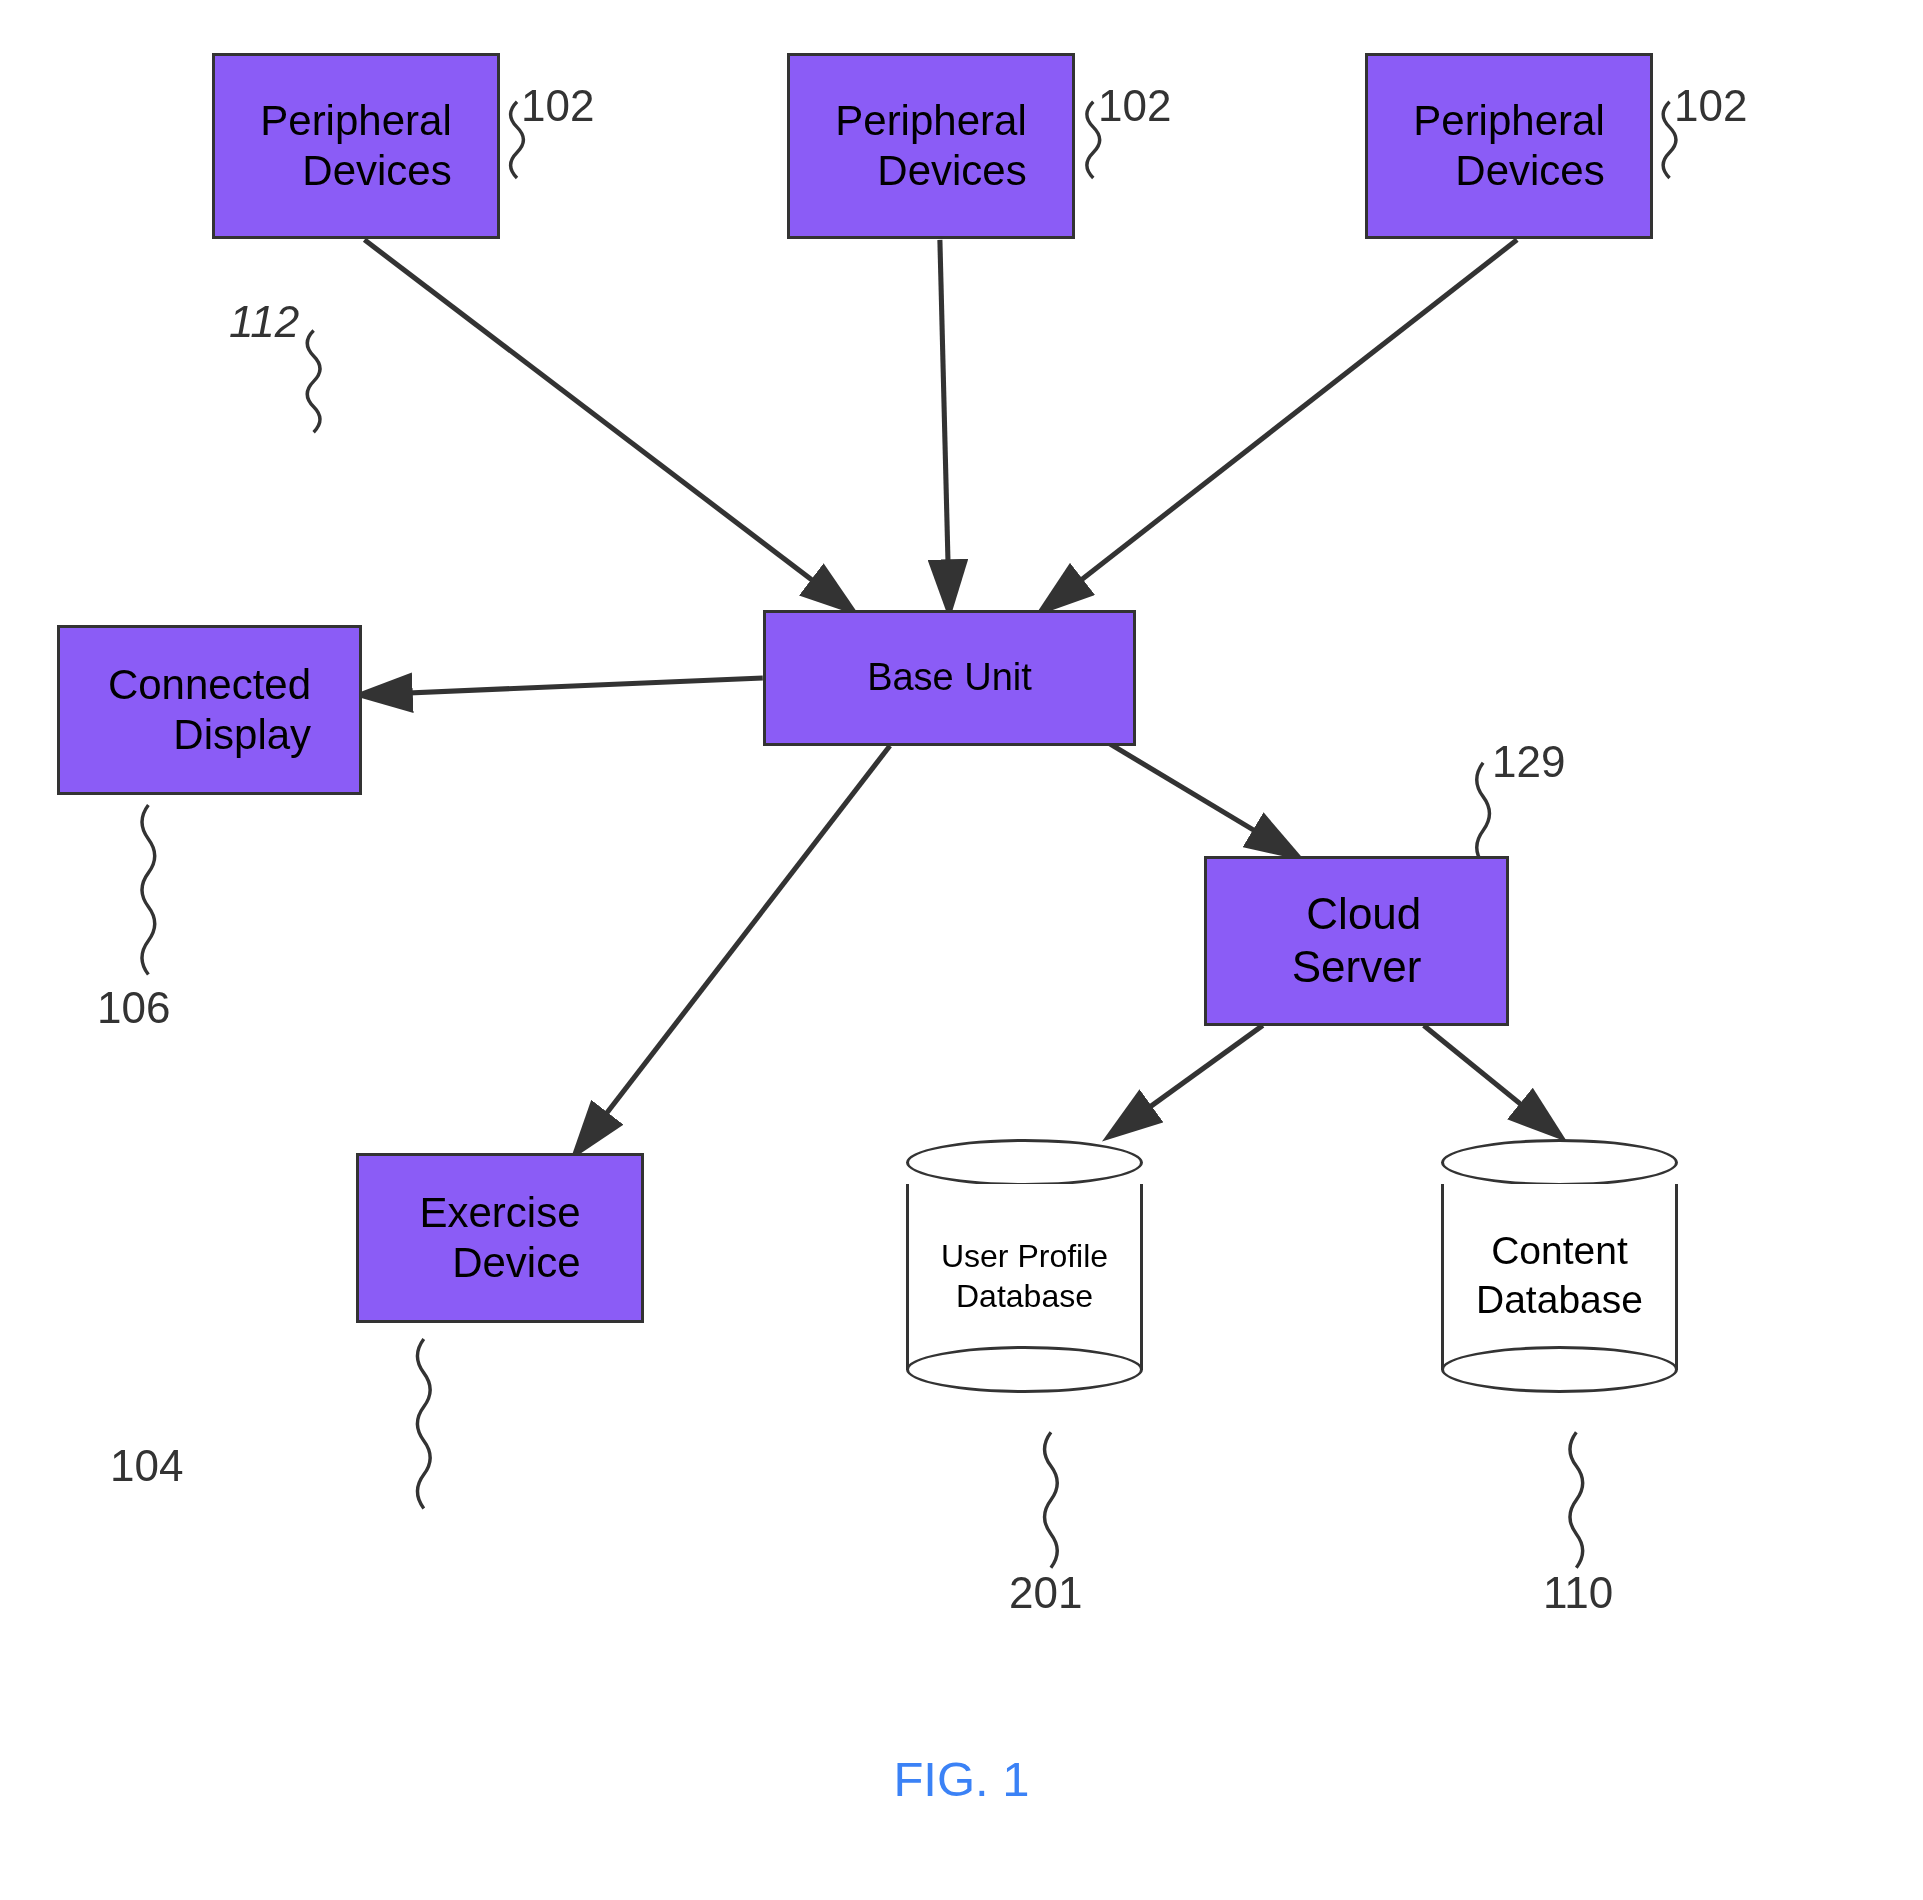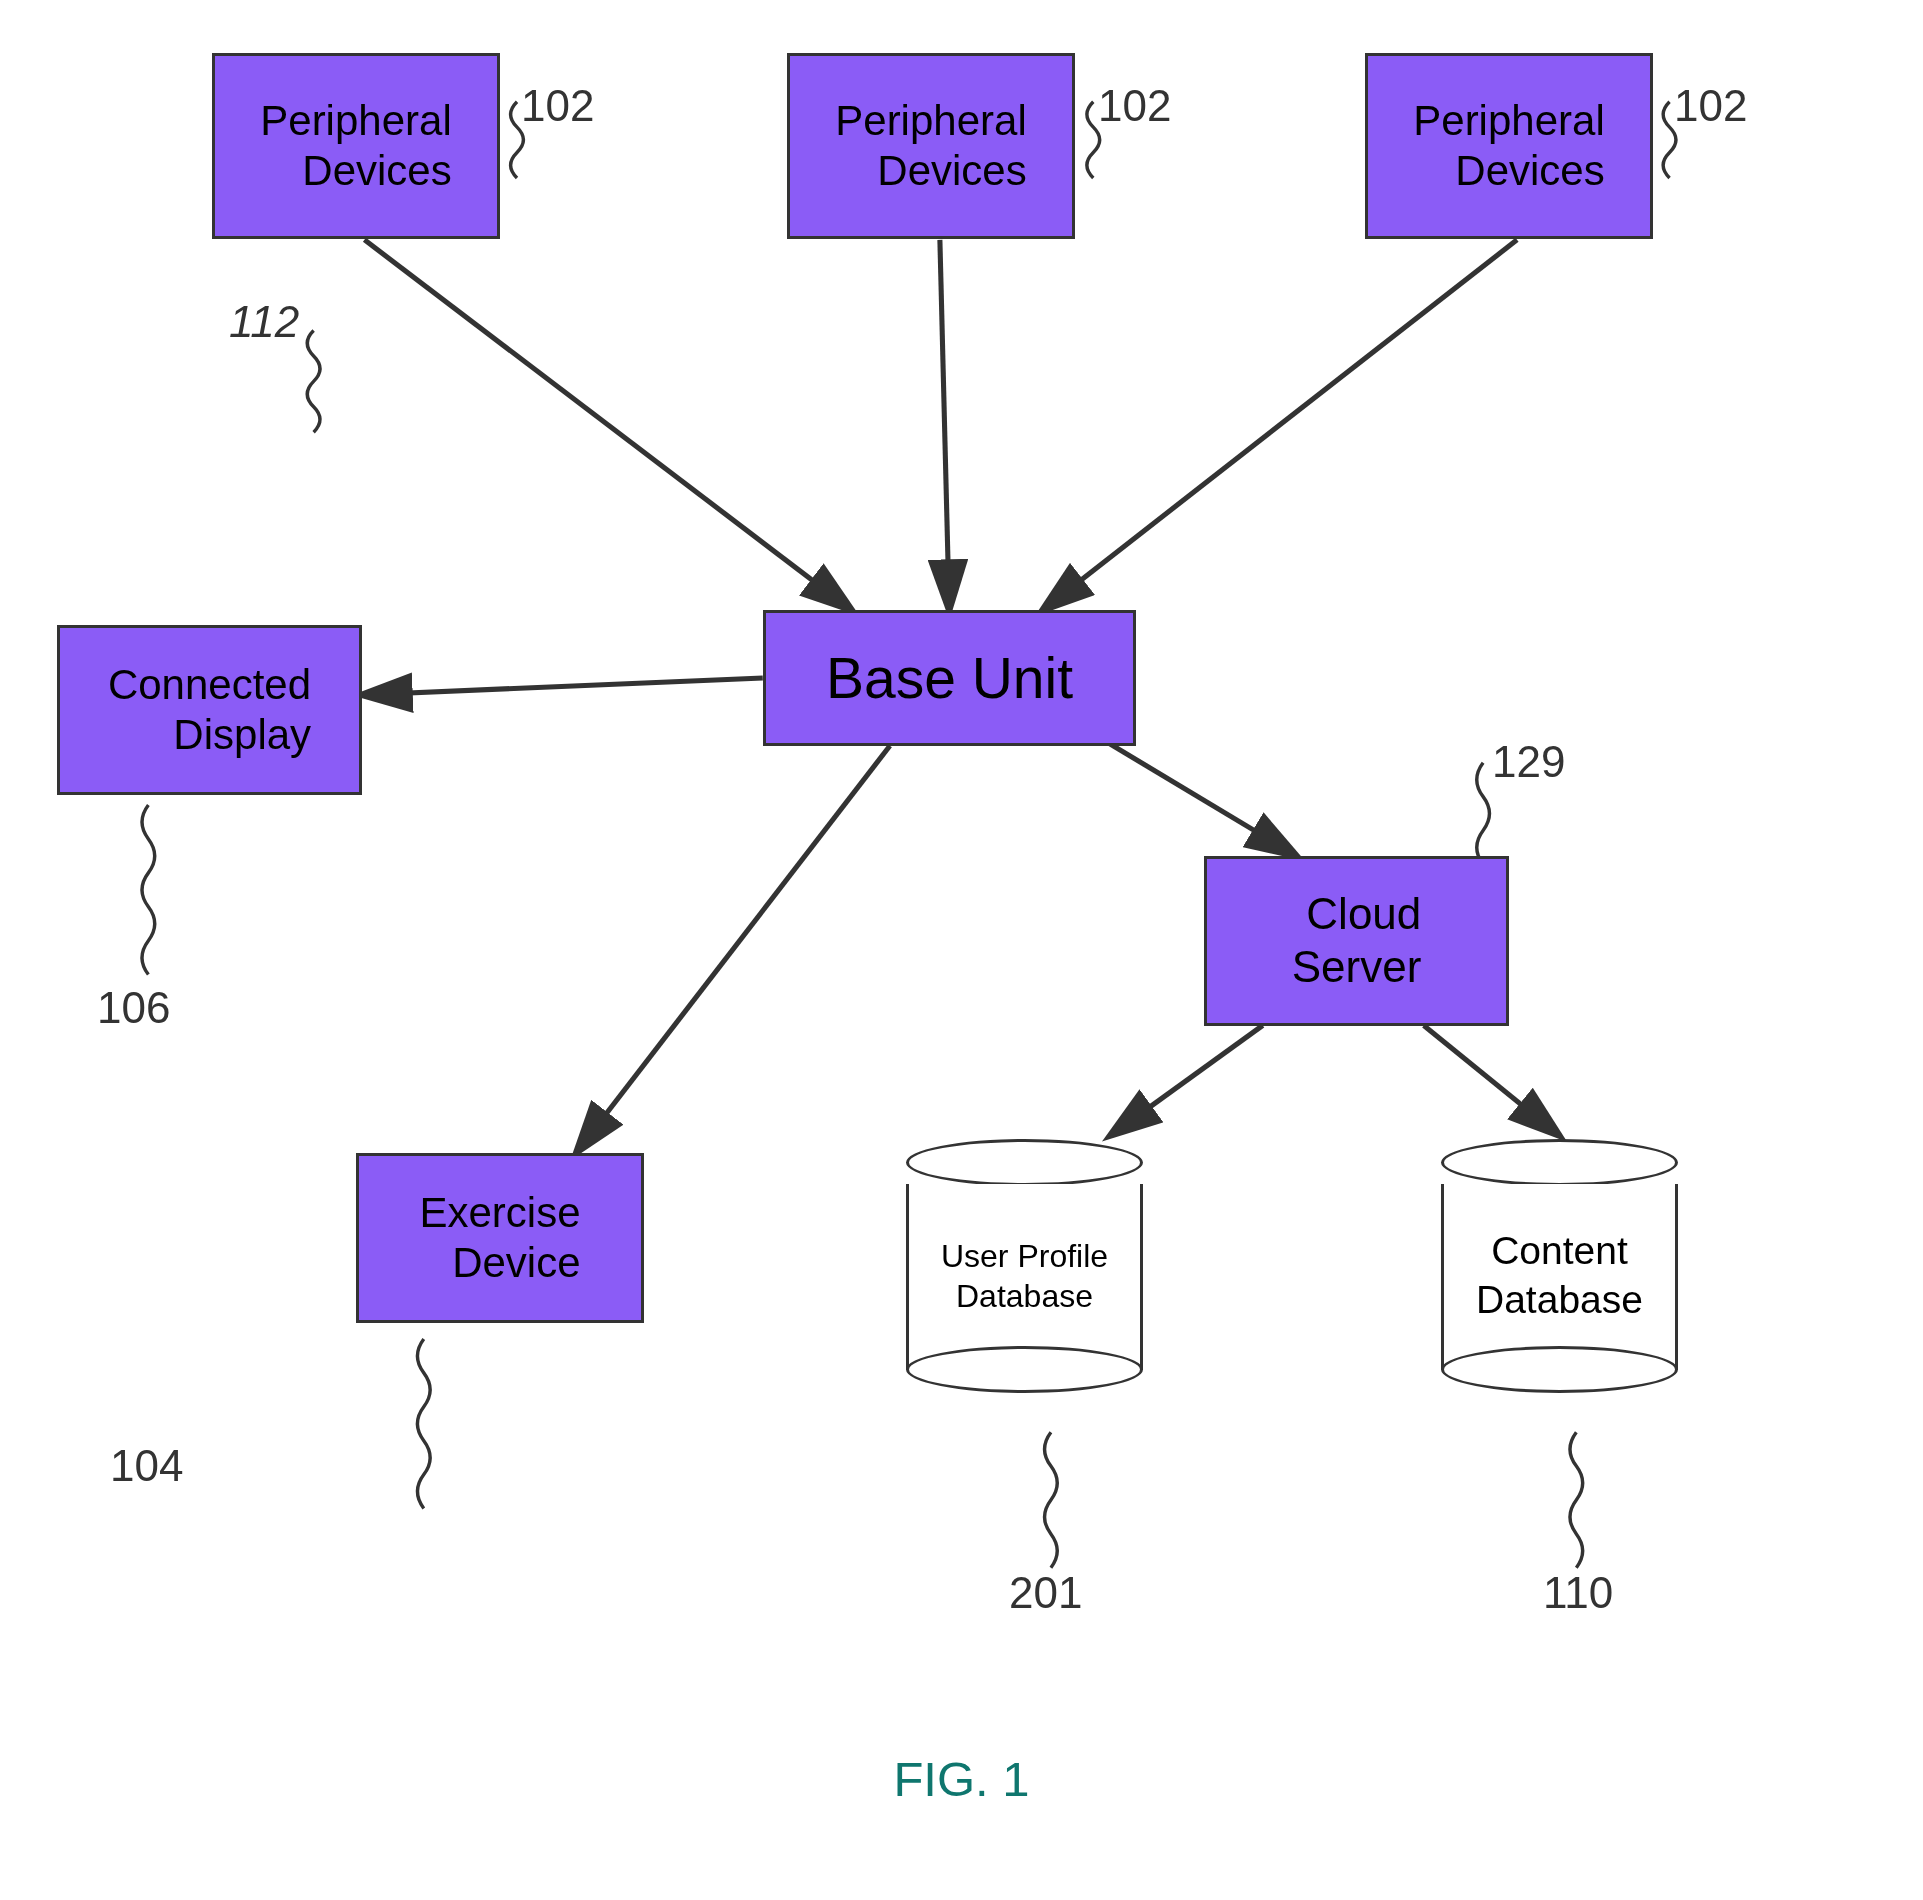--- a/index.html
+++ b/index.html
@@ -81,21 +81,21 @@
       position: absolute;
       top: 0; left: 0;
       width: 100%;
       height: 100%;
       pointer-events: none;
     }
     .fig-label {
       position: absolute;
       font-size: 49px;
       font-weight: normal;
-      color: #0f766e;
+      color: #3b82f6;
       text-align: center;
     }
     
   </style>
 </head>
 <body>
 
 <div class="diagram-container">
 
   <svg class="arrows" xmlns="http://www.w3.org/2000/svg" viewBox="0 0 2269 2242" width="1923" height="1900">
@@ -154,21 +154,21 @@
   </div>
   <span class="label" style="left:1098px; top:81px;">102</span>
 
   <div class="box" style="left:1365px; top:53px; width:288px; height:186px; font-size:42px;">
     <span>Peripheral<br>Devices</span>
   </div>
   <span class="label" style="left:1674px; top:81px;">102</span>
 
   <span class="label" style="left:229px; top:297px;font-style:italic;">112</span>
 
-  <div class="box" style="left:763px; top:610px; width:373px; height:136px; font-size:57px;">
+  <div class="box" style="left:763px; top:610px; width:373px; height:136px; font-size:38px;">
     <span>Base Unit</span>
   </div>
 
   <div class="box" style="left:57px; top:625px; width:305px; height:170px; font-size:42px;">
     <span>Connected<br>Display</span>
   </div>
 
   <span class="label" style="left:97px; top:983px;">106</span>
 
   <div class="box" style="left:1204px; top:856px; width:305px; height:170px; font-size:44px;">

